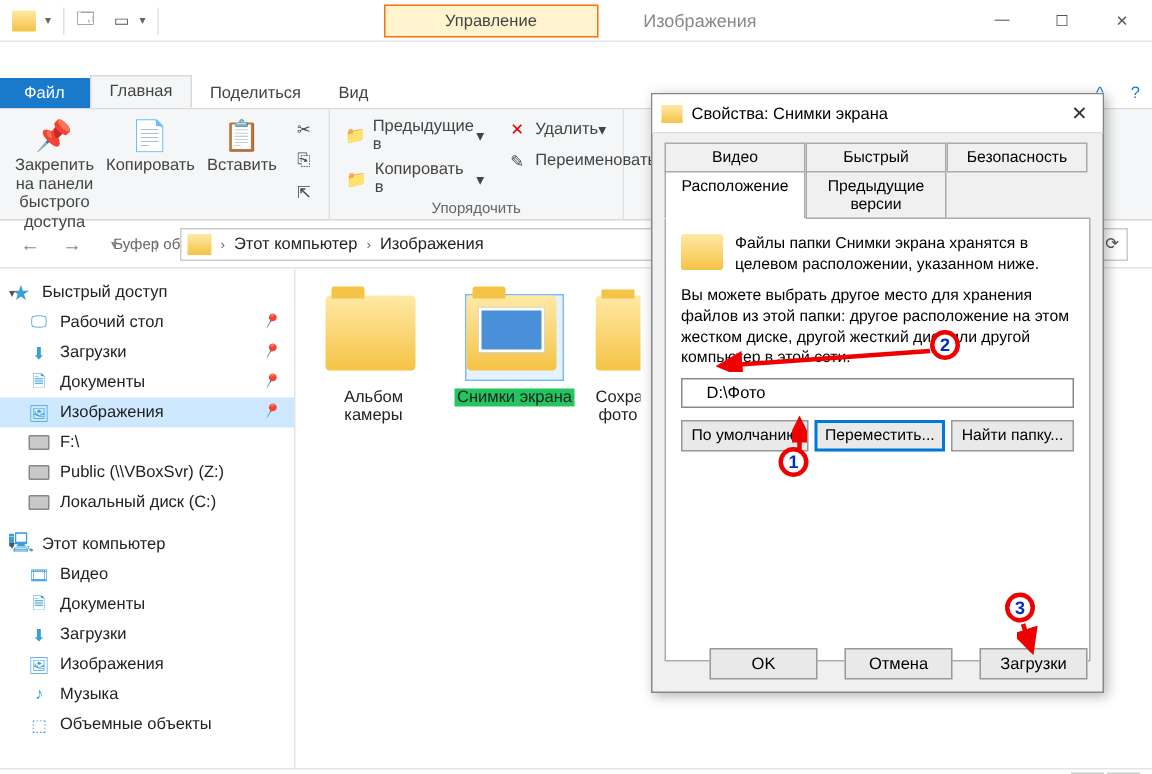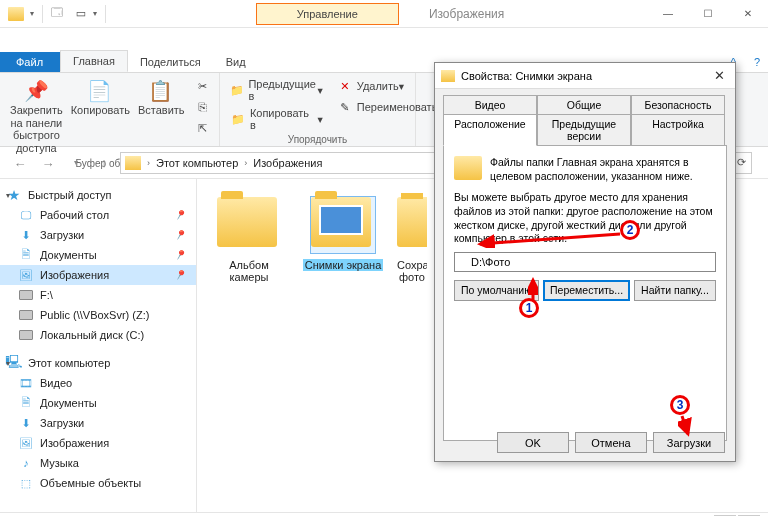--- a/index.html
+++ b/index.html
@@ -57,21 +57,21 @@
 .side-sep { height: 8px; }
 .drive-ico { width: 14px; height: 10px; background: #c9c9c9; border: 1px solid #888; border-radius: 1px; }
 .star-ico { color: #3b9edc; font-size: 14px; }
 .pc-ico { color: #3b9edc; font-size: 13px; }
 
 .content { flex: 1; padding: 14px 12px; display: flex; gap: 14px; align-items: flex-start; }
 .file-item { width: 80px; text-align: center; }
 .file-item .thumb { width: 64px; height: 56px; margin: 0 auto 6px; position: relative; }
 .file-item.sel .thumb { outline: 1px solid #7abaf0; background: #e5f3ff; }
 .file-item .lbl { font-size: 11px; color: #222; }
-.file-item.sel .lbl { background: #7dd3fc; }
+.file-item.sel .lbl { background: #22c55e; }
 .folder-thumb { width: 60px; height: 50px; background: linear-gradient(#ffe9a6, #f5c345); border-radius: 3px; position: relative; margin-top: 4px; }
 .folder-thumb::before { content: ''; position: absolute; top: -6px; left: 4px; width: 22px; height: 8px; background: #f5c345; border-radius: 2px 2px 0 0; }
 .folder-thumb .pic { position: absolute; top: 8px; left: 8px; width: 44px; height: 30px; background: #4a90d9; border: 2px solid #fff; }
 
 
 .statusbar { height: 23px; border-top: 1px solid #e5e5e5; display: flex; align-items: center; padding: 0 8px; background: #fff; color: #444; font-size: 11px; }
 .statusbar .cell { margin-right: 16px; }
 .statusbar .right { margin-left: auto; display: flex; gap: 2px; }
 .statusbar .view-btn { width: 22px; height: 18px; border: 1px solid #ccc; display: flex; align-items: center; justify-content: center; }
 
@@ -88,21 +88,21 @@
 .dlg-tabs .dtab.active { background: #fff; border-bottom: 1px solid #fff; z-index: 2; position: relative; }
 .dlg-body { margin: 0 8px 8px; background: #fff; border: 1px solid #aaa; padding: 10px; height: 296px; }
 .dlg-body .desc-row { display: flex; align-items: flex-start; margin-bottom: 8px; }
 .dlg-body .desc-row .ficon { width: 28px; height: 24px; background: linear-gradient(#ffe9a6, #f5c345); border-radius: 2px; margin-right: 8px; flex-shrink: 0; }
 .dlg-body .desc-txt { font-size: 10.5px; line-height: 1.3; }
 .dlg-body .p2 { font-size: 10.5px; line-height: 1.3; margin-bottom: 6px; }
 .dlg-input { width: 100%; height: 20px; border: 1px solid #888; padding: 2px 16px; font-size: 11px; margin-bottom: 8px; }
 .dlg-btns { display: flex; gap: 4px; }
 .dlg-btns button { height: 21px; border: 1px solid #999; background: #e9e9e9; font-size: 10.5px; padding: 0 6px; }
 .dlg-btns button.focus { border: 2px solid #0078d7; padding: 0 5px; }
-.dlg-footer { position: absolute; bottom: 8px; right: 10px; display: flex; gap: 6px; align-items: flex-end; }
+.dlg-footer { position: absolute; bottom: 8px; right: 10px; display: flex; gap: 18px; align-items: flex-end; }
 .dlg-footer button { width: 72px; height: 21px; border: 1px solid #999; background: #e9e9e9; font-size: 11px; }
 
 
 .anno { position: absolute; pointer-events: none; }
 .circle { width: 20px; height: 20px; border: 3px solid #e00; border-radius: 50%; display: flex; align-items: center; justify-content: center; color: #0030c0; font-weight: bold; font-size: 12px; background: #fff; }
 .arrow { position: absolute; }
 </style>
 </head>
 <body>
 
@@ -327,33 +327,32 @@
 
 <div class="dialog">
   <div class="dlg-title">
     <div class="icon"></div>
     <span class="txt">Свойства: Снимки экрана</span>
     <span class="close">✕</span>
   </div>
   <div class="dlg-tabs">
     <div class="row2" style="width:100%;display:flex">
       <div class="dtab">Видео</div>
-      <div class="dtab">Общие</div>
+      <div class="dtab">Быстрый</div>
       <div class="dtab">Безопасность</div>
     </div>
     <div class="row2" style="width:100%;display:flex">
       <div class="dtab active">Расположение</div>
       <div class="dtab">Предыдущие версии</div>
-      <div class="dtab">Настройка</div>
     </div>
   </div>
   <div class="dlg-body">
     <div class="desc-row">
       <div class="ficon"></div>
-      <div class="desc-txt">Файлы папки Главная экрана хранятся в целевом расположении, указанном ниже.</div>
+      <div class="desc-txt">Файлы папки Снимки экрана хранятся в целевом расположении, указанном ниже.</div>
     </div>
     <div class="p2">Вы можете выбрать другое место для хранения файлов из этой папки: другое расположение на этом жестком диске, другой жесткий диск или другой компьютер в этой сети.</div>
     <input class="dlg-input" value="D:\Фото" style="">
     <div class="dlg-btns">
       <button>По умолчанию</button>
       <button class="focus">Переместить...</button>
       <button>Найти папку...</button>
     </div>
   </div>
   <div class="dlg-footer">

